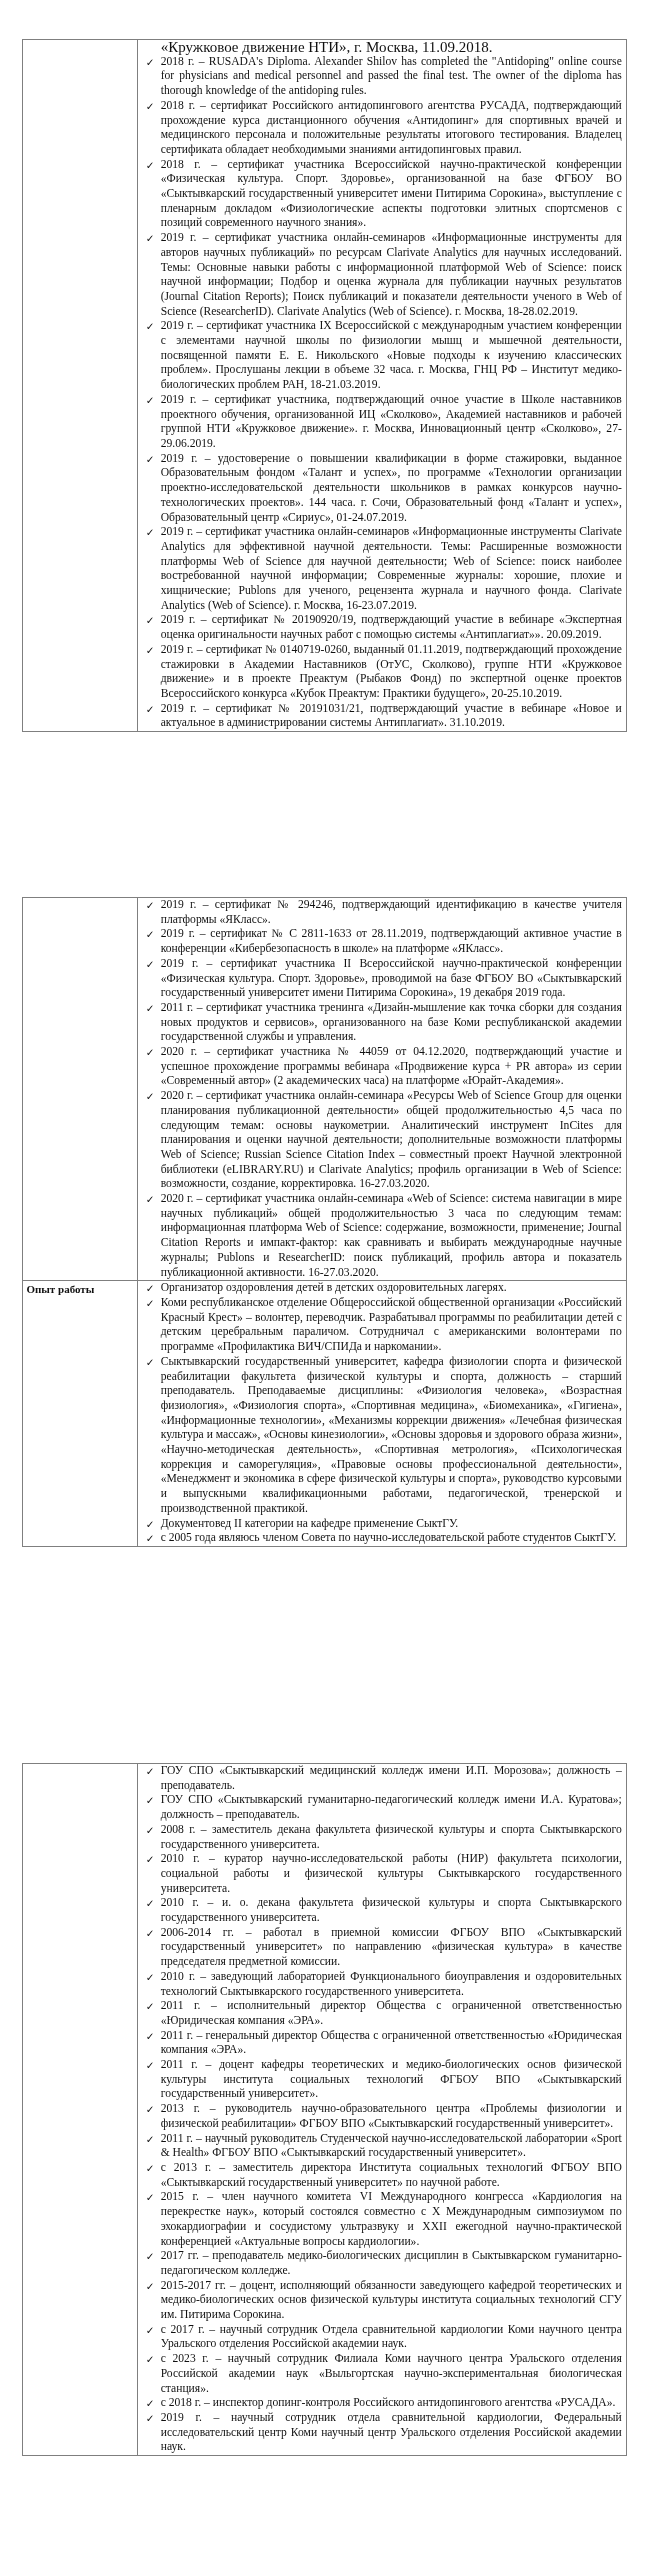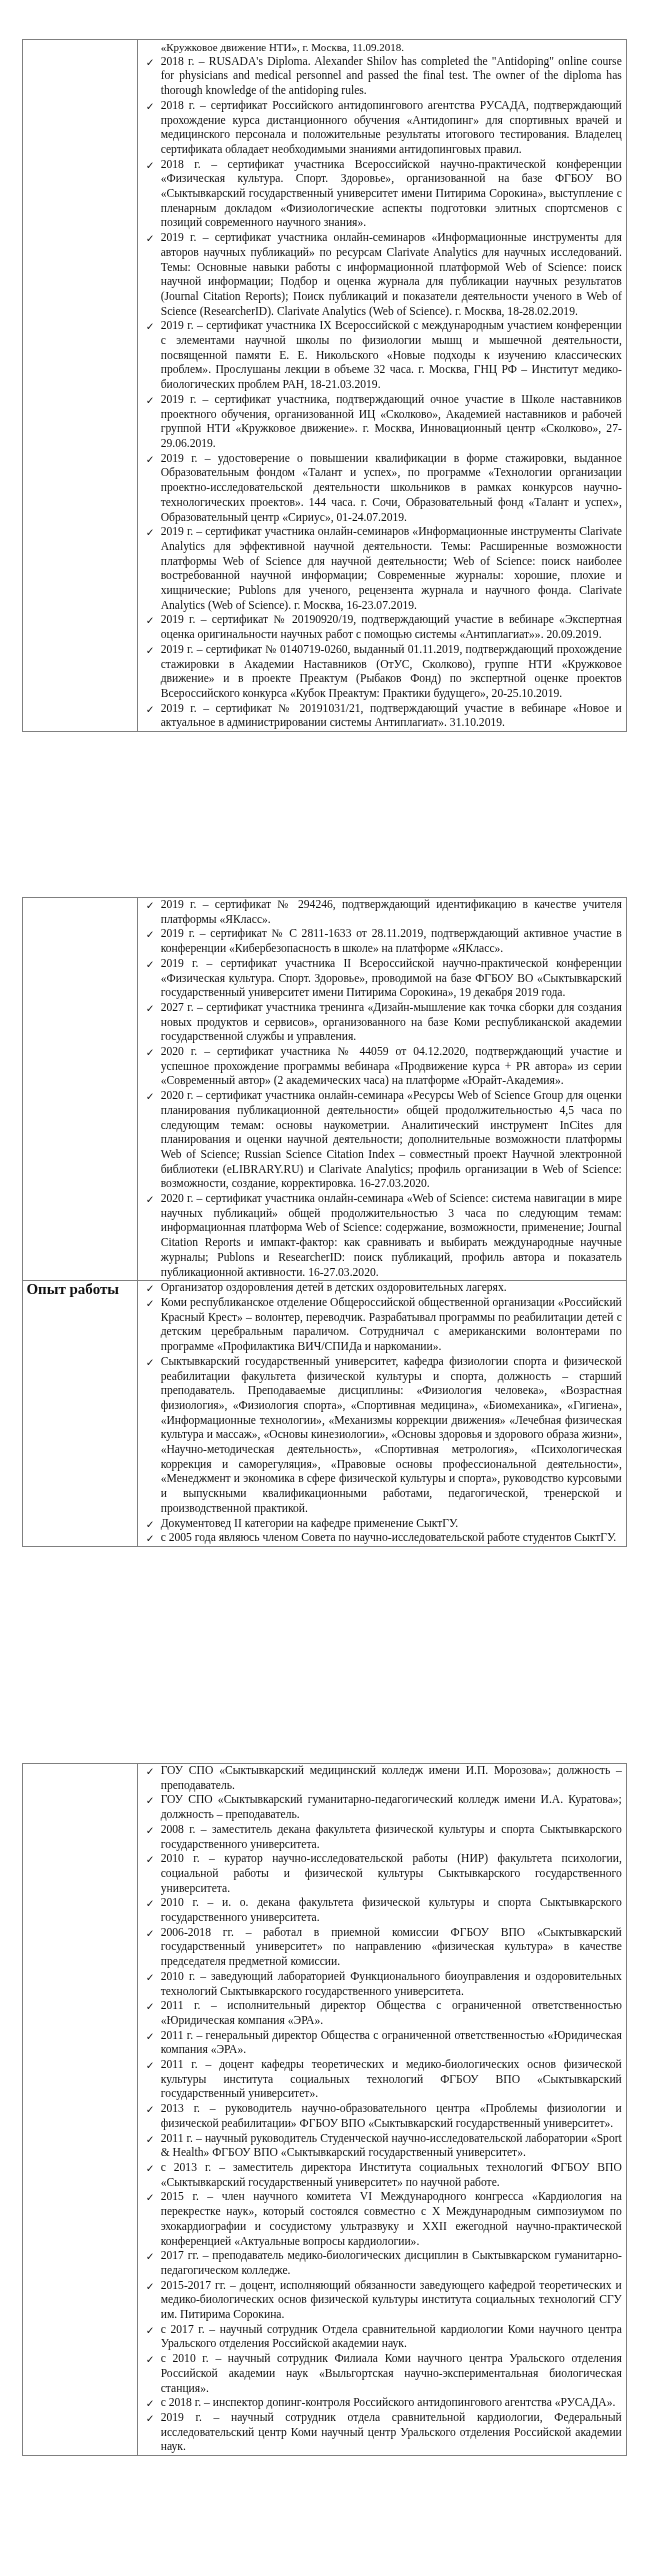--- a/index.html
+++ b/index.html
@@ -1,30 +1,30 @@
 <!DOCTYPE html>
 <html style="font-size:15px"><head>
 <meta charset="utf-8">
 <style>
   html, body { margin: 0; padding: 0; background: #ffffff; }
   body { width: 658px; height: 2576px; position: relative; overflow: hidden;
          font-family: "Liberation Serif", serif; color: #111; }
   .page-table { position: absolute; left: 21.6px; width: 605px; border-collapse: collapse;
                 border: 0.9px solid #7f7f7f; table-layout: fixed; }
   .page-table td { border: 0.9px solid #7f7f7f; vertical-align: top; padding: 0; }
-  .page-table td.label { width: 107px; padding: 0.9px 3.8px; font-weight: bold; font-size: 15px;
+  .page-table td.label { width: 107px; padding: 0.9px 3.8px; font-weight: bold; font-size: 11px;
                          line-height: 14.6px; text-align: justify; text-align-last: justify; }
   .page-table td.label.empty { text-align-last: auto; }
   .page-table td.content { padding: 0 3.8px 0 0; }
   ul.items { list-style: none; margin: 0; padding: 0; }
   ul.items li { position: relative; padding-left: 22.5px; font-size: 11.6px; line-height: 14.7px;
                 text-align: justify; }
   ul.items li .check { position: absolute; left: 7.5px; top: 0; font-size: 10.3px;
                        font-family: "DejaVu Sans", sans-serif; }
-  .cont { padding-left: 22.5px; font-size: 11px; line-height: 14.7px; text-align: justify; }
+  .cont { padding-left: 22.5px; font-size: 15px; line-height: 14.7px; text-align: justify; }
   #t1 { top: 39px; }
   #t2 { top: 897px; }
   #t3 { top: 1763px; }
 </style>
 </head>
 <body>
 
 <table class="page-table" id="t1">
   <tbody>
       <tr>
@@ -51,21 +51,21 @@
 
 <table class="page-table" id="t2">
   <tbody>
       <tr>
     <td class="label empty"></td>
     <td class="content">
       <ul class="items">
             <li><span class="check">✓</span><span>2019 г. – сертификат № 294246, подтверждающий идентификацию в качестве учителя платформы «ЯКласс».</span></li>
             <li><span class="check">✓</span><span>2019 г. – сертификат № С 2811-1633 от 28.11.2019, подтверждающий активное участие в конференции «Кибербезопасность в школе» на платформе «ЯКласс».</span></li>
             <li><span class="check">✓</span><span>2019 г. – сертификат участника II Всероссийской научно-практической конференции «Физическая культура. Спорт. Здоровье», проводимой на базе ФГБОУ ВО «Сыктывкарский государственный университет имени Питирима Сорокина», 19 декабря 2019 года.</span></li>
-            <li><span class="check">✓</span><span>2027 г. – сертификат участника тренинга «Дизайн-мышление как точка сборки для создания новых продуктов и сервисов», организованного на базе Коми республиканской академии государственной службы и управления.</span></li>
+            <li><span class="check">✓</span><span>2011 г. – сертификат участника тренинга «Дизайн-мышление как точка сборки для создания новых продуктов и сервисов», организованного на базе Коми республиканской академии государственной службы и управления.</span></li>
             <li><span class="check">✓</span><span>2020 г. – сертификат участника № 44059 от 04.12.2020, подтверждающий участие и успешное прохождение программы вебинара «Продвижение курса + PR автора» из серии «Современный автор» (2 академических часа) на платформе «Юрайт-Академия».</span></li>
             <li><span class="check">✓</span><span>2020 г. – сертификат участника онлайн-семинара «Ресурсы Web of Science Group для оценки планирования публикационной деятельности» общей продолжительностью 4,5 часа по следующим темам: основы наукометрии. Аналитический инструмент InCites для планирования и оценки научной деятельности; дополнительные возможности платформы Web of Science; Russian Science Citation Index – совместный проект Научной электронной библиотеки (eLIBRARY.RU) и Clarivate Analytics; профиль организации в Web of Science: возможности, создание, корректировка. 16-27.03.2020.</span></li>
             <li><span class="check">✓</span><span>2020 г. – сертификат участника онлайн-семинара «Web of Science: система навигации в мире научных публикаций» общей продолжительностью 3 часа по следующим темам: информационная платформа Web of Science: содержание, возможности, применение; Journal Citation Reports и импакт-фактор: как сравнивать и выбирать международные научные журналы; Publons и ResearcherID: поиск публикаций, профиль автора и показатель публикационной активности. 16-27.03.2020.</span></li>
           </ul>
     </td>
   </tr>
   <tr>
     <td class="label empty">Опыт работы</td>
     <td class="content">
       <ul class="items">
@@ -84,33 +84,33 @@
   <tbody>
       <tr>
     <td class="label empty"></td>
     <td class="content">
       <ul class="items">
             <li><span class="check">✓</span><span>ГОУ СПО «Сыктывкарский медицинский колледж имени И.П. Морозова»; должность – преподаватель.</span></li>
             <li><span class="check">✓</span><span>ГОУ СПО «Сыктывкарский гуманитарно-педагогический колледж имени И.А. Куратова»; должность – преподаватель.</span></li>
             <li><span class="check">✓</span><span>2008 г. – заместитель декана факультета физической культуры и спорта Сыктывкарского государственного университета.</span></li>
             <li><span class="check">✓</span><span>2010 г. – куратор научно-исследовательской работы (НИР) факультета психологии, социальной работы и физической культуры Сыктывкарского государственного университета.</span></li>
             <li><span class="check">✓</span><span>2010 г. – и. о. декана факультета физической культуры и спорта Сыктывкарского государственного университета.</span></li>
-            <li><span class="check">✓</span><span>2006-2018 гг. – работал в приемной комиссии ФГБОУ ВПО «Сыктывкарский государственный университет» по направлению «физическая культура» в качестве председателя предметной комиссии.</span></li>
+            <li><span class="check">✓</span><span>2006-2014 гг. – работал в приемной комиссии ФГБОУ ВПО «Сыктывкарский государственный университет» по направлению «физическая культура» в качестве председателя предметной комиссии.</span></li>
             <li><span class="check">✓</span><span>2010 г. – заведующий лабораторией Функционального биоуправления и оздоровительных технологий Сыктывкарского государственного университета.</span></li>
             <li><span class="check">✓</span><span>2011 г. – исполнительный директор Общества с ограниченной ответственностью «Юридическая компания «ЭРА».</span></li>
             <li><span class="check">✓</span><span>2011 г. – генеральный директор Общества с ограниченной ответственностью «Юридическая компания «ЭРА».</span></li>
             <li><span class="check">✓</span><span>2011 г. – доцент кафедры теоретических и медико-биологических основ физической культуры института социальных технологий ФГБОУ ВПО «Сыктывкарский государственный университет».</span></li>
             <li><span class="check">✓</span><span>2013 г. – руководитель научно-образовательного центра «Проблемы физиологии и физической реабилитации» ФГБОУ ВПО «Сыктывкарский государственный университет».</span></li>
             <li><span class="check">✓</span><span>2011 г. – научный руководитель Студенческой научно-исследовательской лаборатории «Sport &amp; Health» ФГБОУ ВПО «Сыктывкарский государственный университет».</span></li>
             <li><span class="check">✓</span><span>с 2013 г. – заместитель директора Института социальных технологий ФГБОУ ВПО «Сыктывкарский государственный университет» по научной работе.</span></li>
             <li><span class="check">✓</span><span>2015 г. – член научного комитета VI Международного конгресса «Кардиология на перекрестке наук», который состоялся совместно с X Международным симпозиумом по эхокардиографии и сосудистому ультразвуку и XXII ежегодной научно-практической конференцией «Актуальные вопросы кардиологии».</span></li>
             <li><span class="check">✓</span><span>2017 гг. – преподаватель медико-биологических дисциплин в Сыктывкарском гуманитарно-педагогическом колледже.</span></li>
             <li><span class="check">✓</span><span>2015-2017 гг. – доцент, исполняющий обязанности заведующего кафедрой теоретических и медико-биологических основ физической культуры института социальных технологий СГУ им. Питирима Сорокина.</span></li>
             <li><span class="check">✓</span><span>с 2017 г. – научный сотрудник Отдела сравнительной кардиологии Коми научного центра Уральского отделения Российской академии наук.</span></li>
-            <li><span class="check">✓</span><span>с 2010 г. – научный сотрудник Филиала Коми научного центра Уральского отделения Российской академии наук «Выльгортская научно-экспериментальная биологическая станция».</span></li>
+            <li><span class="check">✓</span><span>с 2023 г. – научный сотрудник Филиала Коми научного центра Уральского отделения Российской академии наук «Выльгортская научно-экспериментальная биологическая станция».</span></li>
             <li><span class="check">✓</span><span>с 2018 г. – инспектор допинг-контроля Российского антидопингового агентства «РУСАДА».</span></li>
             <li><span class="check">✓</span><span>2019 г. – научный сотрудник отдела сравнительной кардиологии, Федеральный исследовательский центр Коми научный центр Уральского отделения Российской академии наук.</span></li>
           </ul>
     </td>
   </tr>
 </tbody>
   </table>
 
 
 </body></html>

